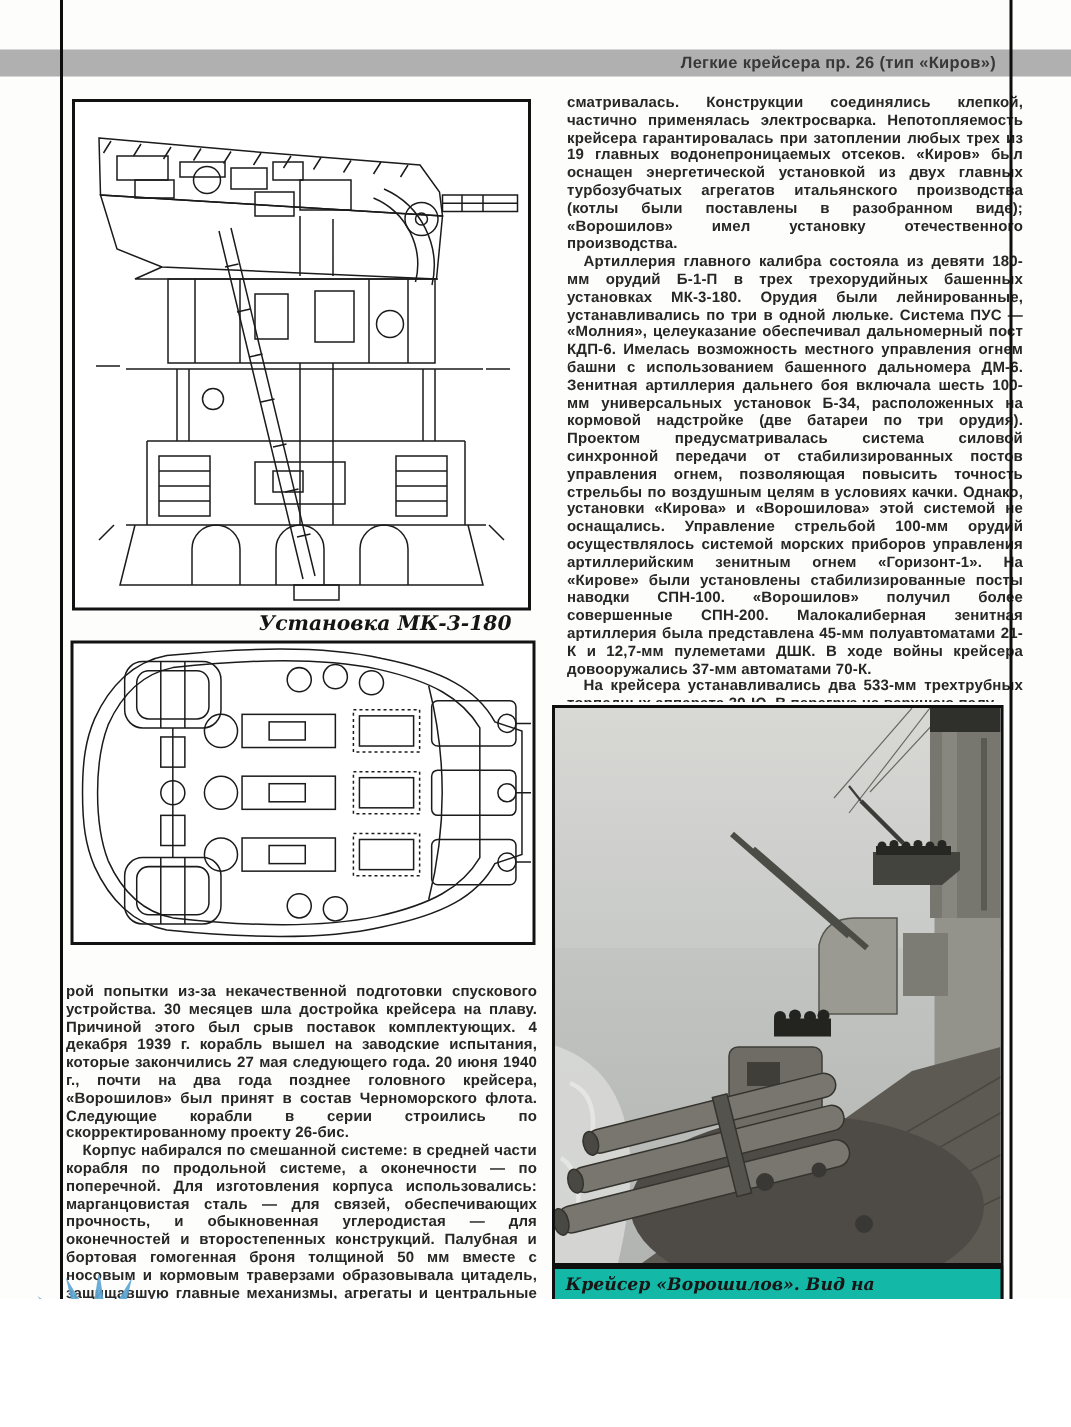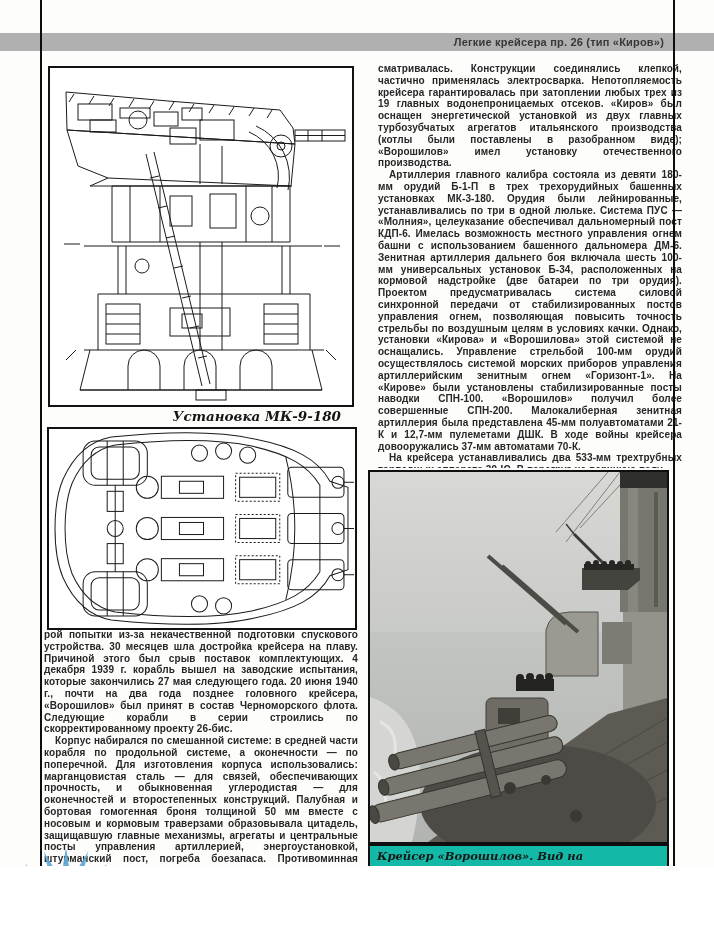--- a/index.html
+++ b/index.html
@@ -13,21 +13,21 @@
       font-size:11px;font-weight:bold;color:#383838;letter-spacing:.2px;z-index:2;}
   .draw-box{position:absolute;border:2px solid #121212;background:#ffffff;box-sizing:border-box;z-index:3;}
   .box1{left:48px;top:66px;width:306px;height:341px;}
   .box2{left:47px;top:427px;width:310px;height:203px;}
   .draw-caption{position:absolute;left:48px;top:408px;width:293px;text-align:right;
       font:bold italic 13.5px "DejaVu Serif",serif;color:#151515;z-index:3;}
   .col-text{position:absolute;font:bold 10px/11.8px "Liberation Sans",sans-serif;color:#272727;
       text-align:justify;letter-spacing:.1px;overflow:hidden;z-index:3;}
   .col-text p{margin:0;}
   .col-text p.indent{text-indent:11px;}
-  .left-col{left:44px;top:629px;width:314px;height:250px;}
+  .left-col{left:44px;top:656px;width:314px;height:250px;}
   .right-col{left:378px;top:63px;width:304px;height:405px;}
   .photo-frame{position:absolute;left:368px;top:470px;width:301px;height:374px;
       border:2px solid #0f0f0f;box-sizing:border-box;background:#cfcfcc;z-index:3;}
   .photo-caption-box{position:absolute;left:368px;top:844px;width:301px;height:41px;
       border:2px solid #0f0f0f;box-sizing:border-box;background:#14b8a6;padding:3px 7px 0 7px;
       font:bold italic 11.5px/1.3 "DejaVu Serif",serif;color:#161616;z-index:3;}
   .divider{position:absolute;left:0;top:888px;width:714px;height:2px;background:#0d0d0d;z-index:4;}
   .footer-bar{top:899px;height:19px;background:#c1c1c1;}
   .footer-text{position:absolute;right:86px;top:899px;height:19px;display:flex;align-items:center;
       gap:14px;z-index:4;font-family:"Liberation Serif",serif;color:#a21caf;}
@@ -89,21 +89,21 @@
         <path d="M96,86 L152,318 M104,84 L160,316"></path>
         <path d="M100,110 l9,-2 M108,140 l9,-2 M116,170 l9,-2 M124,200 l9,-2 M132,230 l9,-2 M140,260 l9,-2 M148,290 l9,-2"></path>
         <path d="M150,76 v40 M172,78 v38 M150,174 v108 M172,174 v108"></path>
         <rect x="146" y="322" width="30" height="10"></rect>
         <circle cx="210" cy="148" r="9"></circle>
           <circle cx="92" cy="198" r="7"></circle>
       </g>
     </svg>
   </div>
 
-  <div class="draw-caption">Установка МК-9-180</div>
+  <div class="draw-caption">Установка МК-3-180</div>
 
   <div class="draw-box box2">
     <svg width="100%" height="100%" viewBox="0 0 305 198" preserveAspectRatio="none">
       <g stroke="#1b1b1b" fill="none" stroke-width="1">
         <path d="M62,8 C120,2 170,2 205,10 C245,18 268,30 280,52 L298,58 L298,140 L280,146 C268,168 245,180 205,188 C170,196 120,196 62,190 C40,186 24,170 14,148 C8,134 6,120 6,99 C6,78 8,64 14,50 C24,28 40,12 62,8 Z"></path>
         <path d="M66,16 C120,10 168,10 202,17 C238,25 258,36 270,56 L270,142 C258,162 238,173 202,181 C168,188 120,188 66,182 C46,178 32,164 23,144 C18,131 16,118 16,99 C16,80 18,67 23,54 C32,34 46,20 66,16 Z"></path>
         <rect x="34" y="12" width="64" height="44" rx="12"></rect>
           <rect x="42" y="18" width="48" height="32" rx="8"></rect>
         <path d="M58,12 v44 M74,12 v44"></path>
         <rect x="34" y="142" width="64" height="44" rx="12"></rect>

